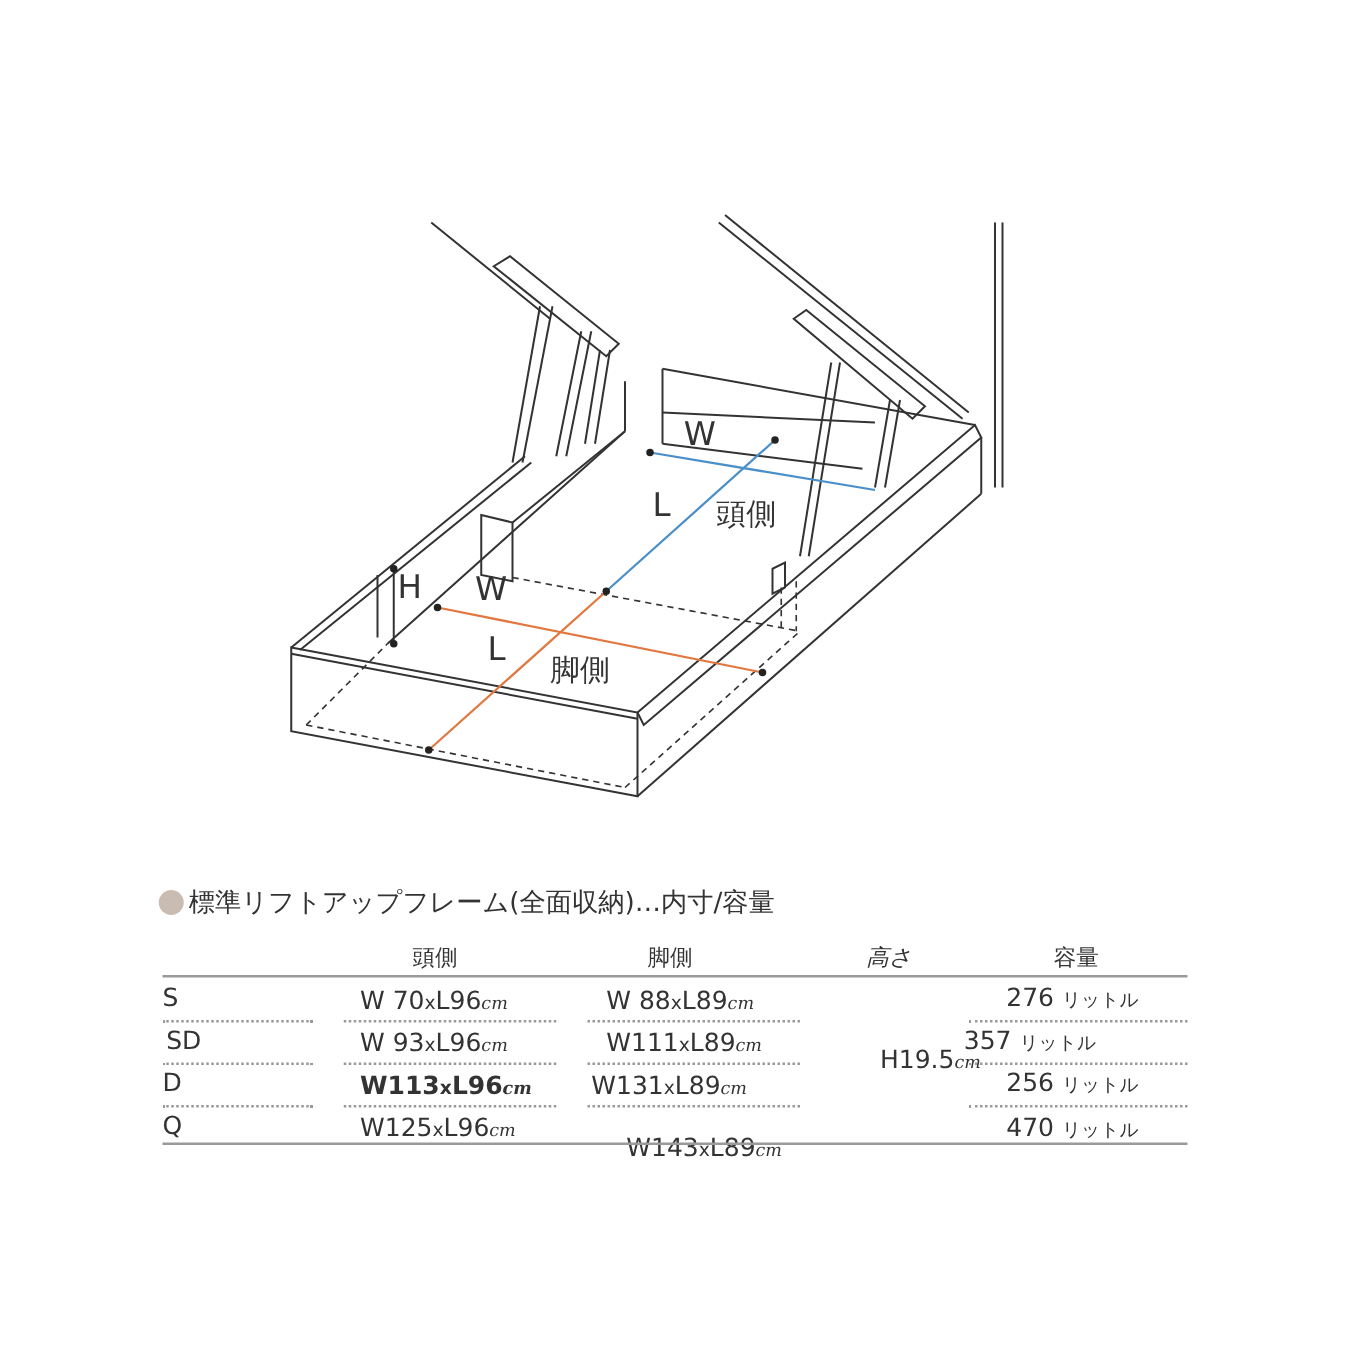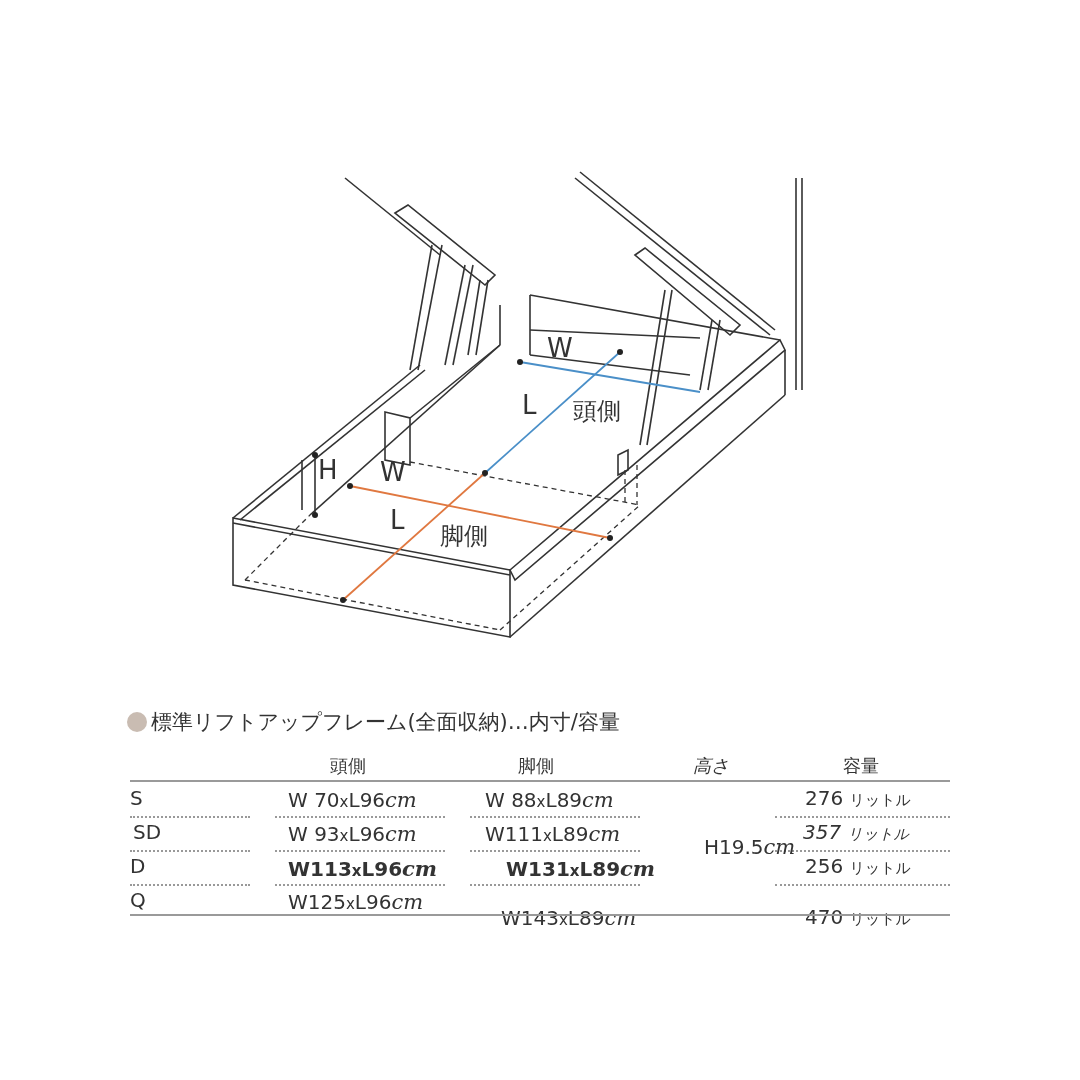--- a/index.html
+++ b/index.html
@@ -7,21 +7,21 @@
          font-family:"DejaVu Sans", "Liberation Sans", sans-serif; color:#333; }
   .diagram { position:absolute; left:0; top:0; width:1080px; height:700px; }
   .lbl { position:absolute; font-size:26px; color:#333; }
   .title { position:absolute; left:127px; top:708px; font-size:21px; color:#333; white-space:nowrap; display:flex; align-items:center; }
   .bullet { width:20px; height:20px; border-radius:50%; background:#c9bcb2; display:inline-block; margin-right:4px; }
   .hdr { position:absolute; top:754px; font-size:18px; color:#333; }
   .rule { position:absolute; left:130px; width:820px; height:2px; background:#9a9a9a; }
   .row { position:absolute; left:130px; width:820px; height:32px; }
   .cell { position:absolute; font-size:20px; color:#333; white-space:nowrap; }
   .dots { position:absolute; height:0; border-top:2px dotted #999; }
-  .unit { font-family:"DejaVu Serif", serif; font-style:italic; font-size:21px; }
+  .unit { font-family:"DejaVu Serif", serif; font-style:italic; font-size:14px; }
   .small { font-size:15px; }
 </style>
 </head>
 <body>
 
 <div class="diagram">
   <svg width="1080" height="700" viewBox="0 0 1080 700">
     <g fill="none" stroke="#333" stroke-width="1.6">
 
       <line x1="345" y1="178" x2="440" y2="255"></line>
@@ -128,40 +128,40 @@
 </div>
 <div class="dots" style="left:130px;width:120px;top:816px;"></div>
 <div class="dots" style="left:275px;width:170px;top:816px;"></div>
 <div class="dots" style="left:470px;width:170px;top:816px;"></div>
 <div class="dots" style="left:775px;width:175px;top:816px;"></div>
 
 <div class="row" style="top:818px;">
   <span class="cell" style="left:3px;top:2px;">SD</span>
   <span class="cell" style="left:158px;top:4px;"><span>W 93</span><span class="small">x</span><span>L96</span><span class="unit">cm</span></span>
   <span class="cell" style="left:355px;top:4px;"><span>W111</span><span class="small">x</span><span>L89</span><span class="unit">cm</span></span>
-  <span class="cell" style="left:673px;top:2px;font-style:italic;"><span>357</span> <span class="small">リットル</span></span>
+  <span class="cell" style="left:641px;top:2px;"><span>357</span> <span class="small">リットル</span></span>
 </div>
 <div class="dots" style="left:130px;width:120px;top:850px;"></div>
 <div class="dots" style="left:275px;width:170px;top:850px;"></div>
 <div class="dots" style="left:470px;width:170px;top:850px;"></div>
 <div class="dots" style="left:775px;width:175px;top:850px;"></div>
 
 <div class="row" style="top:852px;">
   <span class="cell" style="left:0;top:2px;">D</span>
   <span class="cell" style="left:158px;top:4px;font-weight:bold;"><span>W113</span><span class="small">x</span><span>L96</span><span class="unit">cm</span></span>
-  <span class="cell" style="left:376px;top:4px;font-weight:bold;"><span>W131</span><span class="small">x</span><span>L89</span><span class="unit">cm</span></span>
+  <span class="cell" style="left:343px;top:4px;"><span>W131</span><span class="small">x</span><span>L89</span><span class="unit">cm</span></span>
   <span class="cell" style="left:675px;top:2px;"><span>256</span> <span class="small">リットル</span></span>
 </div>
 <div class="dots" style="left:130px;width:120px;top:884px;"></div>
 <div class="dots" style="left:275px;width:170px;top:884px;"></div>
 <div class="dots" style="left:470px;width:170px;top:884px;"></div>
 <div class="dots" style="left:775px;width:175px;top:884px;"></div>
 
 <div class="row" style="top:886px;">
   <span class="cell" style="left:0;top:2px;">Q</span>
   <span class="cell" style="left:158px;top:4px;"><span>W125</span><span class="small">x</span><span>L96</span><span class="unit">cm</span></span>
   <span class="cell" style="left:371px;top:4px;margin-top:16px;"><span>W143</span><span class="small">x</span><span>L89</span><span class="unit">cm</span></span>
-  <span class="cell" style="left:675px;top:19px;"><span>470</span> <span class="small">リットル</span></span>
+  <span class="cell" style="left:675px;top:4px;"><span>470</span> <span class="small">リットル</span></span>
 </div>
 
 <span class="cell" style="left:704px;top:835px;"><span>H19.5</span><span class="unit">cm</span></span>
 
 <div class="rule" style="top:914px;"></div>
 
 </body></html>

